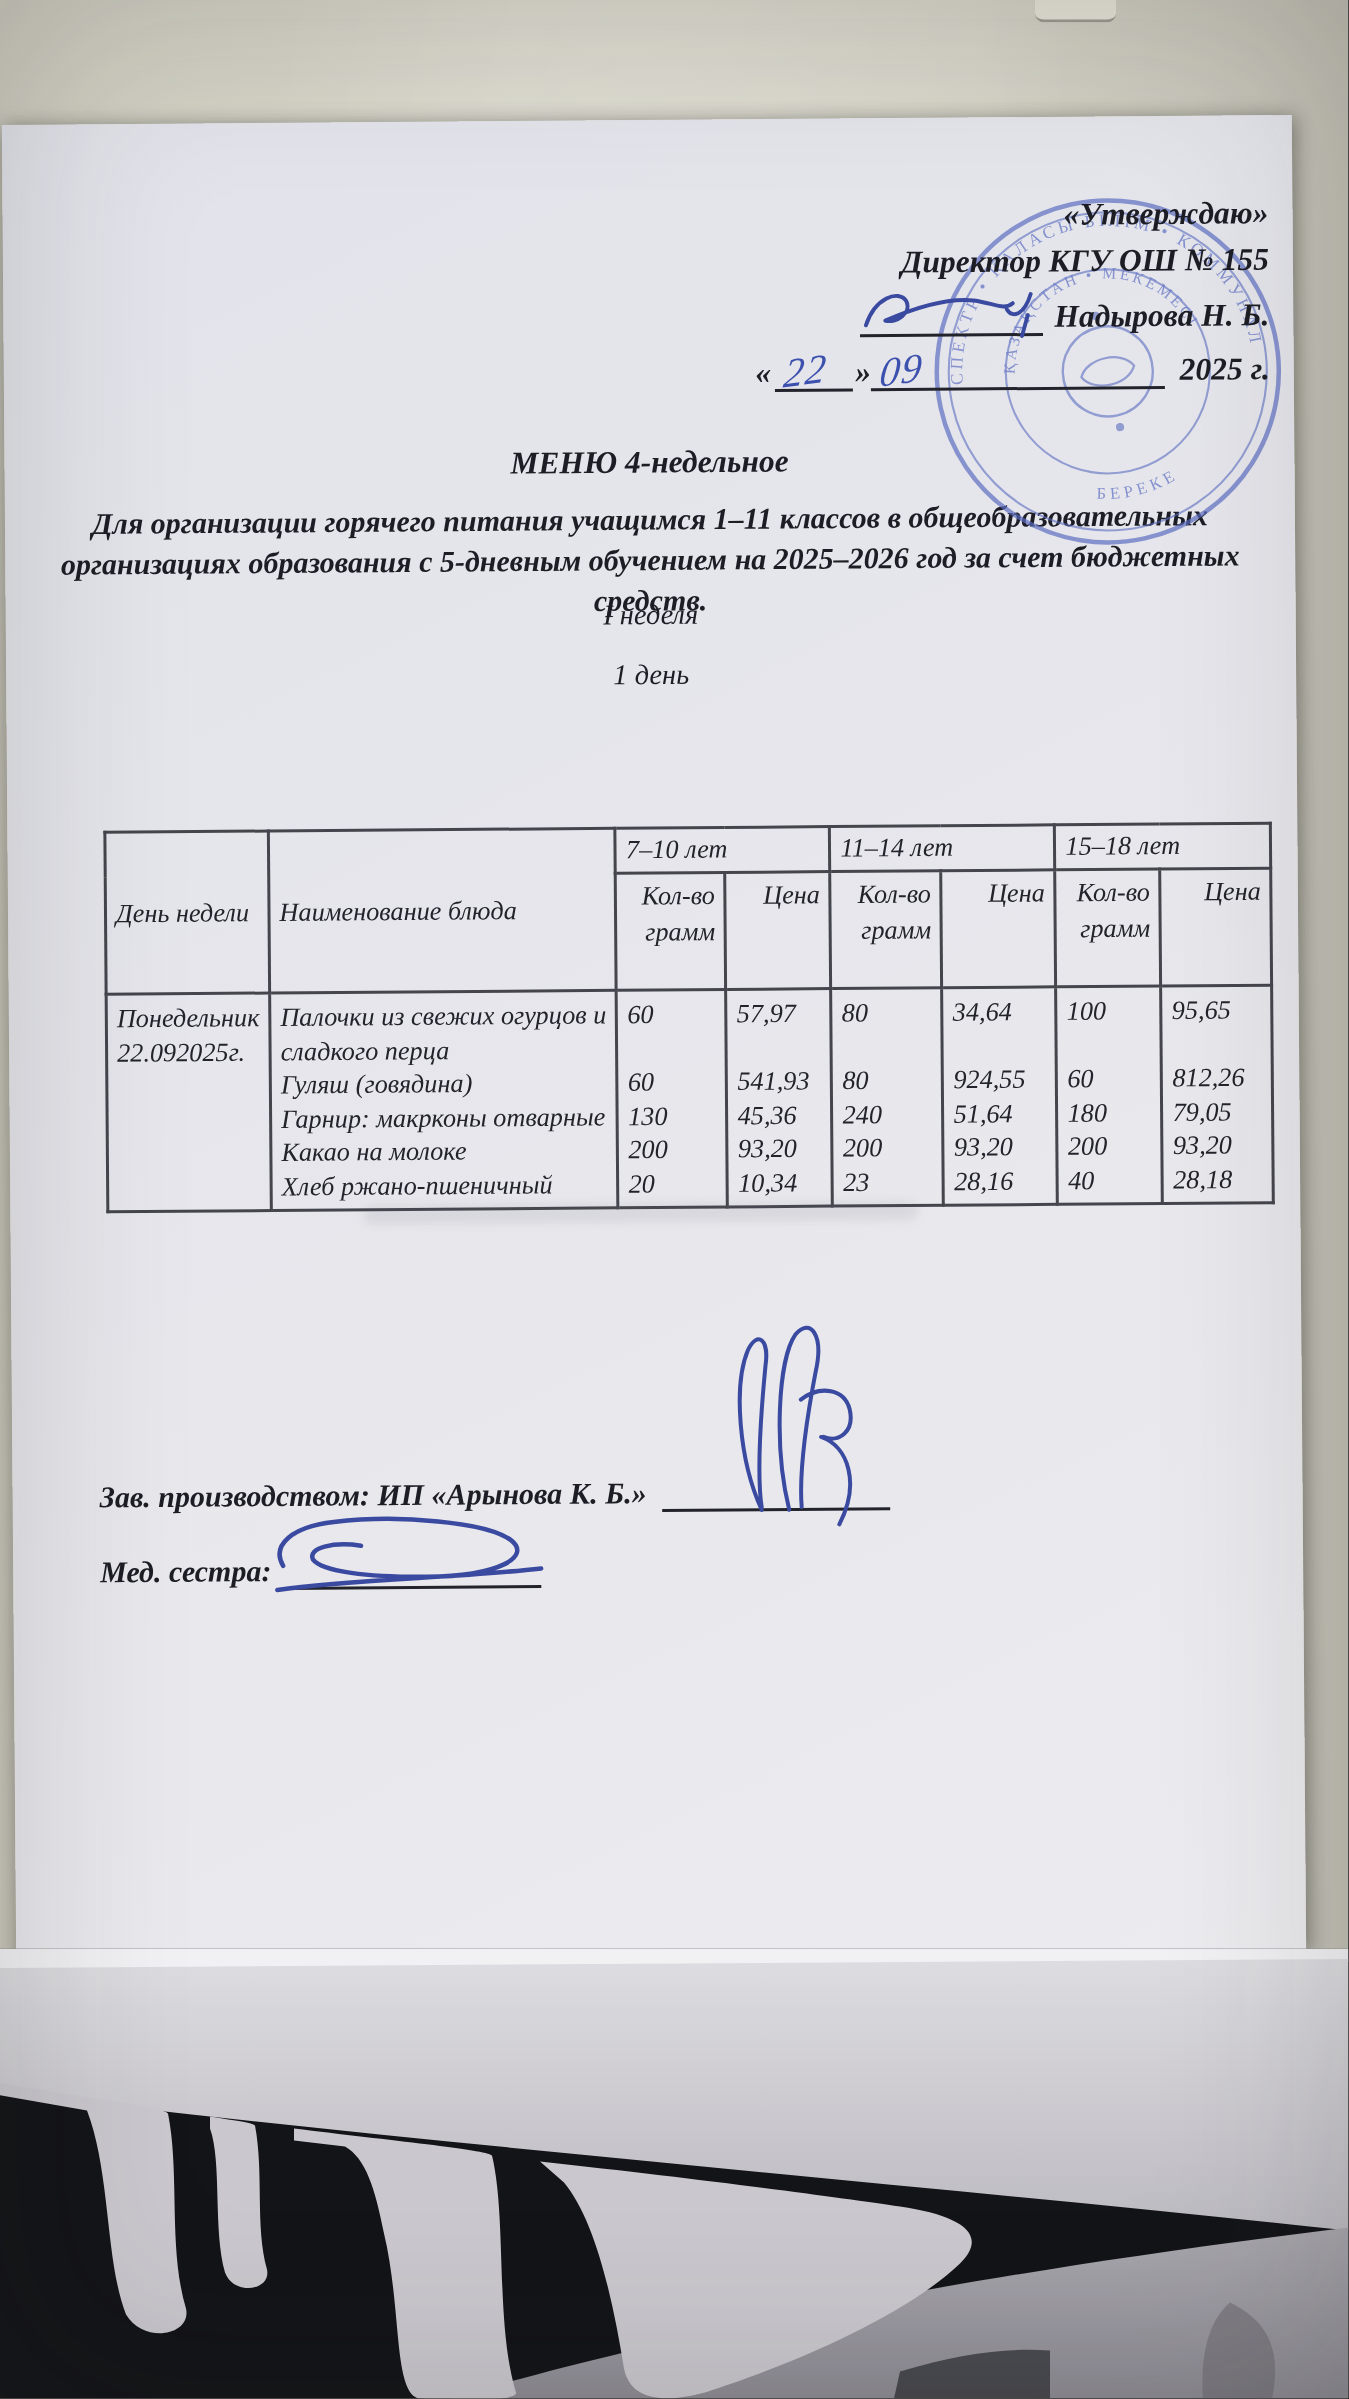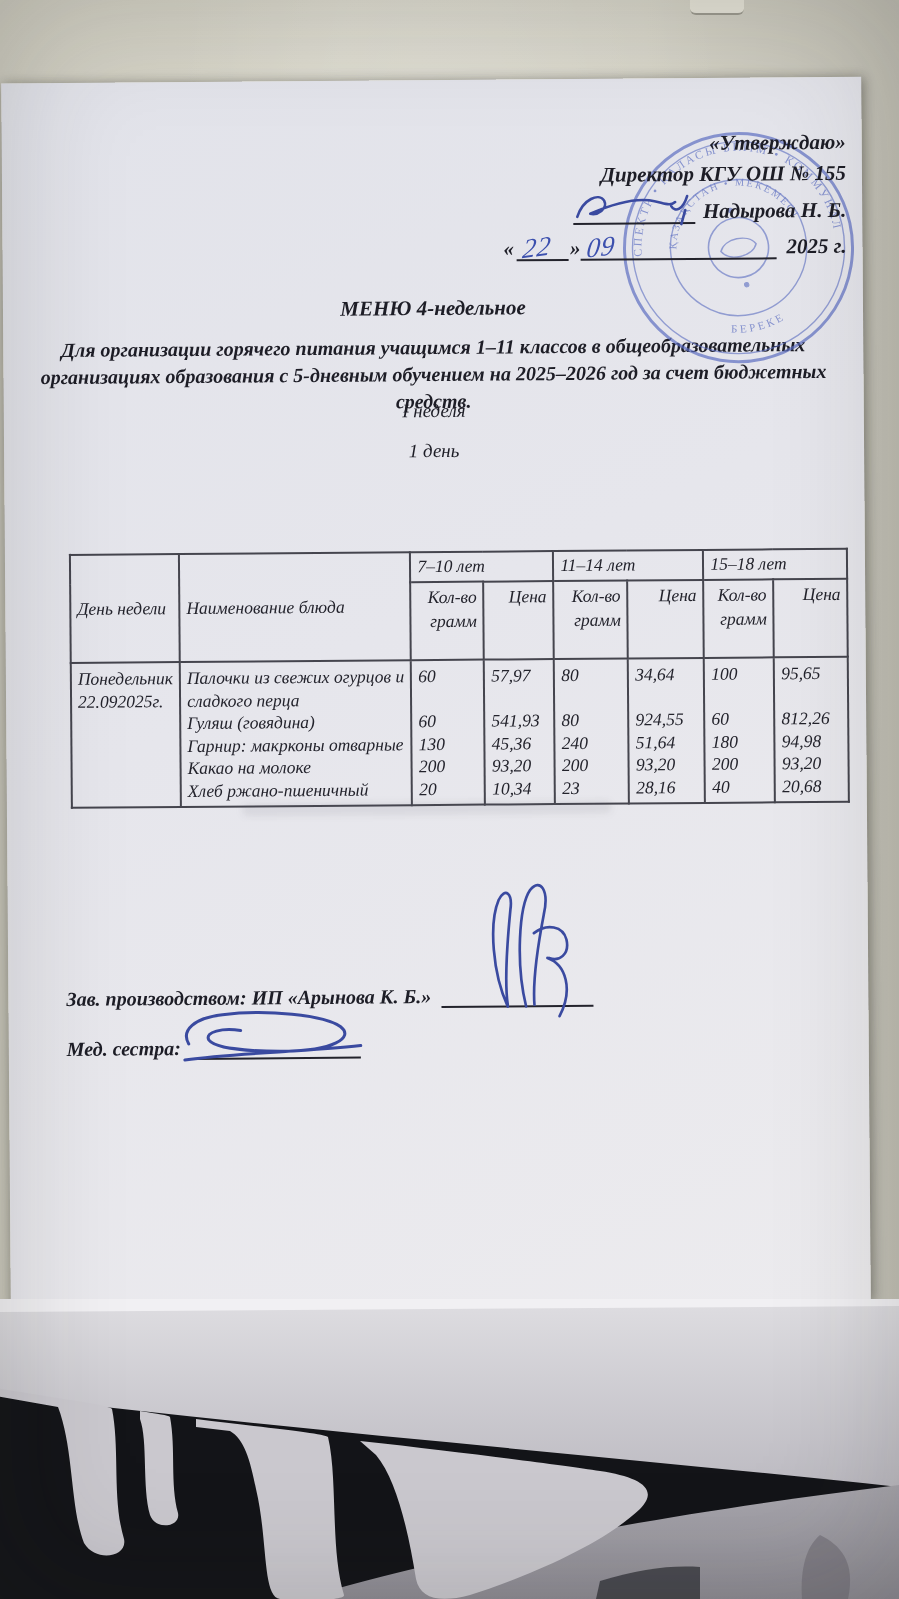--- a/index.html
+++ b/index.html
@@ -232,23 +232,23 @@
               <div class="ln">&nbsp;</div>
               <div class="ln">60</div>
               <div class="ln">180</div>
               <div class="ln">200</div>
               <div class="ln">40</div>
             </td>
           <td class="b-val">
               <div class="ln">95,65</div>
               <div class="ln">&nbsp;</div>
               <div class="ln">812,26</div>
-              <div class="ln">94,98</div>
+              <div class="ln">79,05</div>
               <div class="ln">93,20</div>
-              <div class="ln">20,68</div>
+              <div class="ln">28,18</div>
             </td>
         </tr>
       </tbody>
     </table>
     <div class="ghost-smudge"></div>
 
     <div class="f-line f-line1">
       <span>Зав. производством: ИП «Арынова К. Б.»</span>
       <span class="f-underline u1">
         <svg class="sig-big" width="150" height="150" viewBox="0 0 180 170">

